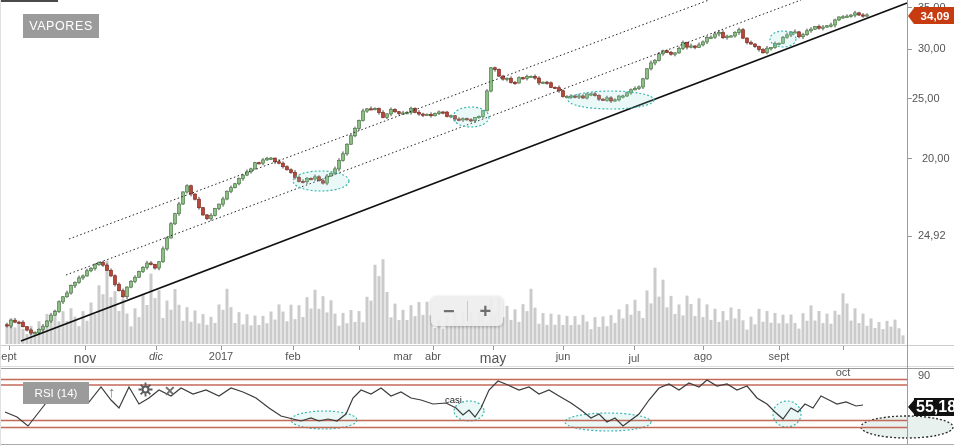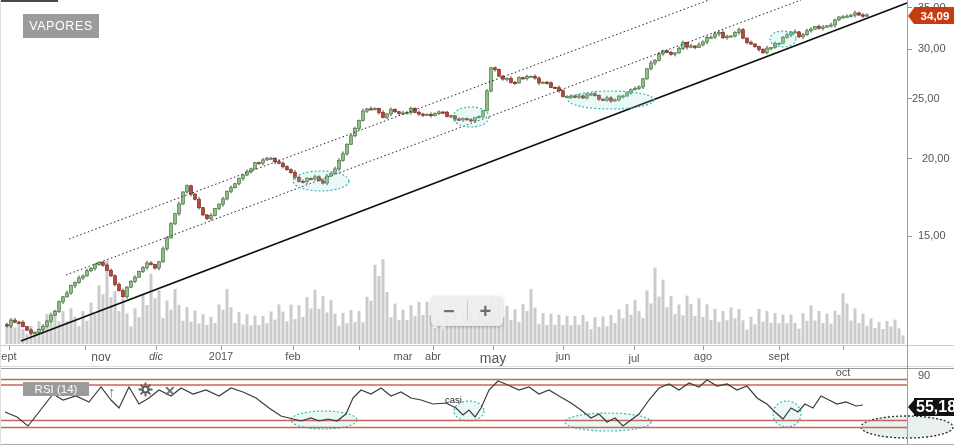--- a/index.html
+++ b/index.html
@@ -24,21 +24,21 @@
     border-top:7px solid transparent;border-bottom:7px solid transparent;border-right:6px solid #111;}
   .axis-label{position:absolute;color:#555;font-size:11px;white-space:nowrap;z-index:4;}
   .month-label{position:absolute;top:350px;color:#555;font-size:11px;transform:translateX(-50%);z-index:4;}
   
   .zoom-box{left:430px;top:296px;width:72px;height:30px;background:rgba(238,238,238,.92);
     border-radius:5px;box-shadow:0 1px 3px rgba(0,0,0,.25);display:flex;align-items:stretch;z-index:6;}
   .zoom-btn{flex:1;display:flex;align-items:center;justify-content:center;color:#6e6e6e;
     font-size:20px;font-weight:bold;cursor:pointer;user-select:none;}
   .zoom-div{width:1px;background:#c9c9c9;margin:5px 0;}
   
-  .rsi-label-badge{left:22px;top:382px;width:66px;height:14px;background:#9b9b9b;color:#fff;
+  .rsi-label-badge{left:22px;top:382px;width:66px;height:22px;background:#9b9b9b;color:#fff;
     font-size:11.5px;display:flex;align-items:center;justify-content:center;}
   .rsi-tool{position:absolute;z-index:6;color:#828282;font-weight:bold;cursor:pointer;}
   .annot-text{left:444px;top:394px;font-size:9.5px;color:#222;z-index:6;}
   .edge-artifact{left:0;top:0;width:57px;height:2px;background:#4a4a4a;z-index:7;}
 </style>
 </head>
 <body>
 
 <div id="stage">
 
@@ -784,25 +784,25 @@
   <div id="axis-labels">
       <div style="position: absolute; left: 907px; top: 7.3337px; width: 4px; height: 1px; background: rgb(153, 153, 153);"></div>
       <div style="position: absolute; left: 917px; top: 0.833697px; color: rgb(85, 85, 85); font-size: 11px;">35,00</div>
       <div style="position: absolute; left: 907px; top: 48.8773px; width: 4px; height: 1px; background: rgb(153, 153, 153);"></div>
       <div style="position: absolute; left: 917px; top: 42.3773px; color: rgb(85, 85, 85); font-size: 11px;">30,00</div>
       <div style="position: absolute; left: 907px; top: 98.013px; width: 4px; height: 1px; background: rgb(153, 153, 153);"></div>
       <div style="position: absolute; left: 911px; top: 91.513px; color: rgb(85, 85, 85); font-size: 11px;">25,00</div>
       <div style="position: absolute; left: 907px; top: 158.15px; width: 4px; height: 1px; background: rgb(153, 153, 153);"></div>
       <div style="position: absolute; left: 921px; top: 151.65px; color: rgb(85, 85, 85); font-size: 11px;">20,00</div>
       <div style="position: absolute; left: 907px; top: 235.68px; width: 4px; height: 1px; background: rgb(153, 153, 153);"></div>
-      <div style="position: absolute; left: 917px; top: 229.18px; color: rgb(85, 85, 85); font-size: 11px;">15,00</div>
+      <div style="position: absolute; left: 917px; top: 229.18px; color: rgb(85, 85, 85); font-size: 11px;">24,92</div>
       <div style="position: absolute; left: 8px; top: 346px; width: 1px; height: 4px; background: rgb(153, 153, 153);"></div>
       <div class="month-label" style="position: absolute; left: 8px; top: 350px; color: rgb(85, 85, 85); font-size: 11px;">ept</div>
       <div style="position: absolute; left: 84px; top: 346px; width: 1px; height: 4px; background: rgb(153, 153, 153);"></div>
-      <div class="month-label" style="position: absolute; left: 100px; top: 350px; color: rgb(85, 85, 85); font-size: 12px;">nov</div>
+      <div class="month-label" style="position: absolute; left: 84px; top: 350px; color: rgb(85, 85, 85); font-size: 14px;">nov</div>
       <div style="position: absolute; left: 155px; top: 346px; width: 1px; height: 4px; background: rgb(153, 153, 153);"></div>
       <div class="month-label" style="position: absolute; left: 155px; top: 350px; color: rgb(85, 85, 85); font-size: 11px; font-style: italic;">dic</div>
       <div style="position: absolute; left: 220px; top: 346px; width: 1px; height: 4px; background: rgb(153, 153, 153);"></div>
       <div class="month-label" style="position: absolute; left: 220px; top: 350px; color: rgb(85, 85, 85); font-size: 11px;">2017</div>
       <div style="position: absolute; left: 292px; top: 346px; width: 1px; height: 4px; background: rgb(153, 153, 153);"></div>
       <div class="month-label" style="position: absolute; left: 292px; top: 350px; color: rgb(85, 85, 85); font-size: 11px;">feb</div>
       <div style="position: absolute; left: 358px; top: 346px; width: 1px; height: 4px; background: rgb(153, 153, 153);"></div>
       <div class="month-label" style="position: absolute; left: 358px; top: 350px; color: rgb(85, 85, 85); font-size: 11px; margin-left: 44px;">mar</div>
       <div style="position: absolute; left: 432px; top: 346px; width: 1px; height: 4px; background: rgb(153, 153, 153);"></div>
       <div class="month-label" style="position: absolute; left: 432px; top: 350px; color: rgb(85, 85, 85); font-size: 11px;">abr</div>

